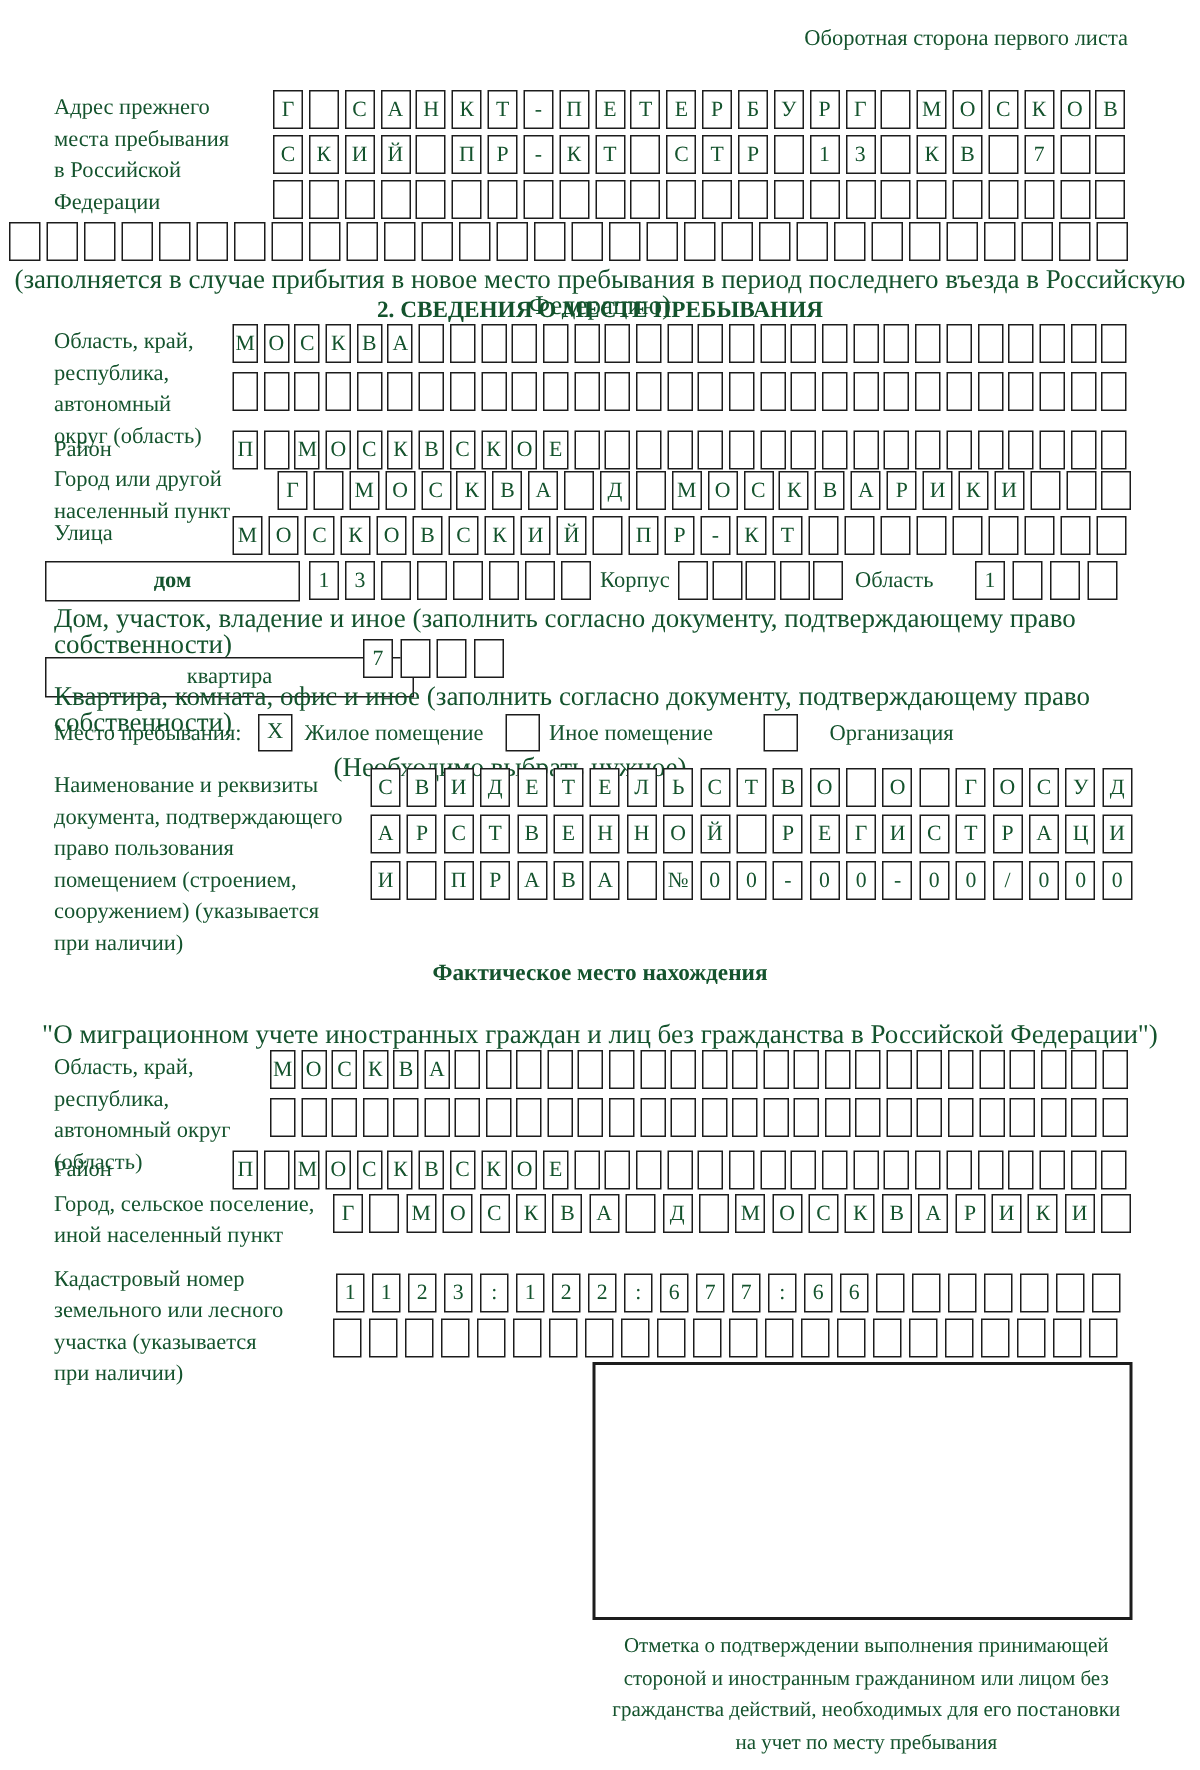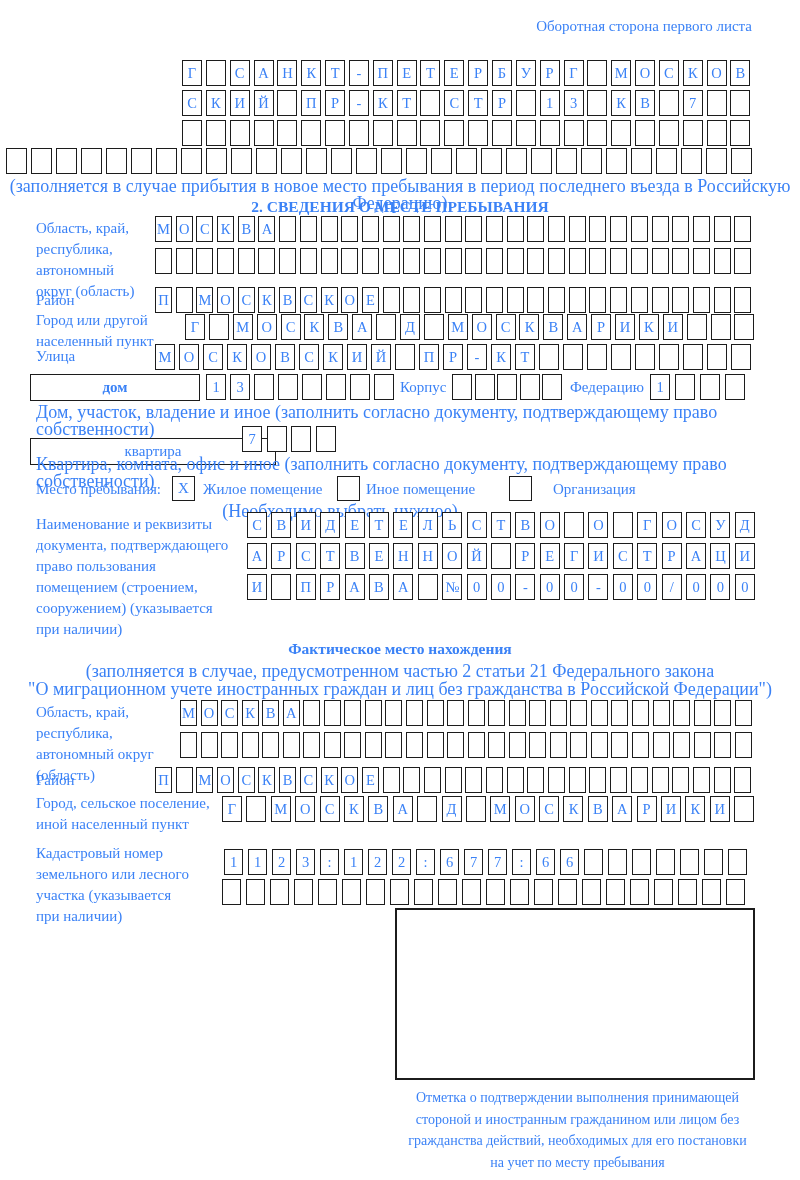--- a/index.html
+++ b/index.html
@@ -1,17 +1,17 @@
 <!DOCTYPE html>
 <html><head>
 <meta charset="utf-8">
 <style>
   html,body{margin:0;padding:0;background:#fff;}
   .page{position:relative;width:800px;height:1180px;background:#fff;
-        font-family:"Liberation Serif","DejaVu Serif",serif;color:#3b82f6;overflow:hidden;}
+        font-family:"Liberation Serif","DejaVu Serif",serif;color:#14532d;overflow:hidden;}
   .abs{position:absolute;}
   .lbl{font-size:15px;line-height:21px;white-space:pre-line;}
   .cap{font-size:18px;line-height:17px;}
   .hdr{font-weight:bold;font-size:15.5px;}
   .center{text-align:center;}
   .cells{display:flex;}
   .cell{flex:0 0 auto;width:var(--w,20px);height:26px;border:1.6px solid #1c1c1c;
         box-sizing:border-box;display:flex;align-items:center;justify-content:center;
         font-size:14.5px;background:#fff;}
   .widebox{border:1.6px solid #1c1c1c;box-sizing:border-box;height:27px;
@@ -20,20 +20,24 @@
         display:flex;align-items:center;justify-content:center;font-size:15px;background:#fff;}
   .stamp{border:2px solid #1c1c1c;box-sizing:border-box;background:#fff;}
 </style>
 </head>
 <body>
 
 <div class="page">
 
   <div class="abs lbl" style="top:16px;right:48px;">Оборотная сторона первого листа</div>
 
+  <div class="abs lbl" style="top:62px;left:36px;">Адрес прежнего
+места пребывания
+в Российской
+Федерации</div>
   <div class="abs cells" style="top:60px;left:182px;gap:3.85px;--w:20px;">
       <span class="cell">Г</span>
       <span class="cell"></span>
       <span class="cell">С</span>
       <span class="cell">А</span>
       <span class="cell">Н</span>
       <span class="cell">К</span>
       <span class="cell">Т</span>
       <span class="cell">-</span>
       <span class="cell">П</span>
@@ -311,21 +315,21 @@
       <span class="cell"></span>
     </div>
   <div class="abs lbl" style="top:377px;left:400px;">Корпус</div>
   <div class="abs cells" style="top:374px;left:452px;gap:2.5px;--w:20px;">
       <span class="cell"></span>
       <span class="cell"></span>
       <span class="cell"></span>
       <span class="cell"></span>
       <span class="cell"></span>
     </div>
-  <div class="abs lbl" style="top:377px;left:570px;">Федерацию</div>
+  <div class="abs lbl" style="top:377px;left:570px;">Область</div>
   <div class="abs cells" style="top:374px;left:650px;gap:5px;--w:20px;">
       <span class="cell">1</span>
       <span class="cell"></span>
       <span class="cell"></span>
       <span class="cell"></span>
     </div>
   <div class="abs cap" style="top:404px;left:36px;">Дом, участок, владение и иное (заполнить согласно документу, подтверждающему право собственности)</div>
 
   <div class="abs widebox" style="top:438px;left:30px;width:246px;">квартира</div>
   <div class="abs cells" style="top:426px;left:242px;gap:4.5px;--w:20px;">
@@ -415,21 +419,20 @@
       <span class="cell">-</span>
       <span class="cell">0</span>
       <span class="cell">0</span>
       <span class="cell">/</span>
       <span class="cell">0</span>
       <span class="cell">0</span>
       <span class="cell">0</span>
     </div>
 
   <div class="abs hdr center" style="top:640px;left:0;width:800px;">Фактическое место нахождения</div>
-  <div class="abs cap center" style="top:663px;left:0;width:800px;">(заполняется в случае, предусмотренном частью 2 статьи 21 Федерального закона</div>
   <div class="abs cap center" style="top:681px;left:0;width:800px;">"О миграционном учете иностранных граждан и лиц без гражданства в Российской Федерации")</div>
 
   <div class="abs lbl" style="top:702px;left:36px;">Область, край,
 республика,
 автономный округ
 (область)</div>
   <div class="abs cells" style="top:700px;left:180px;gap:3.55px;--w:17px;">
       <span class="cell">М</span>
       <span class="cell">О</span>
       <span class="cell">С</span>

